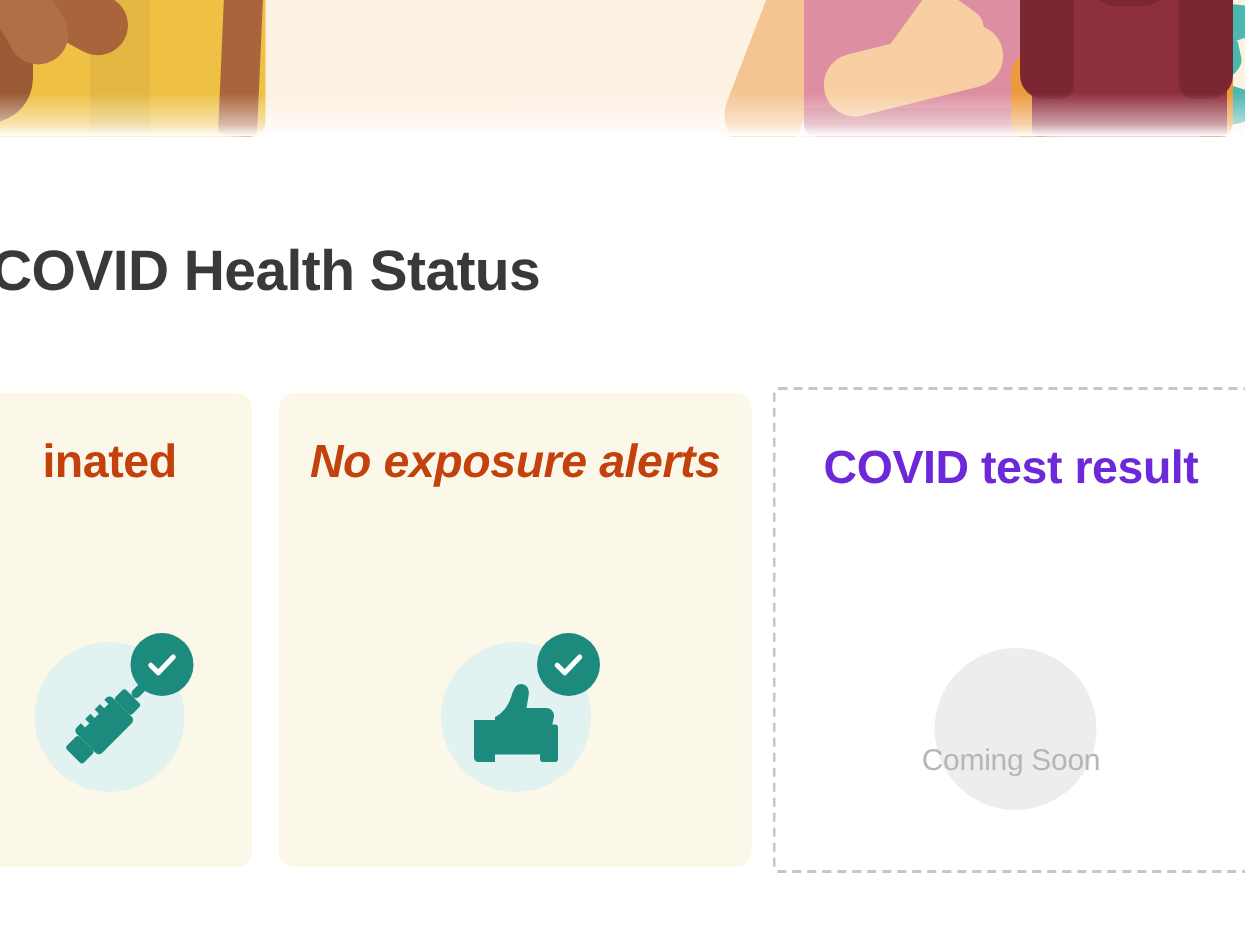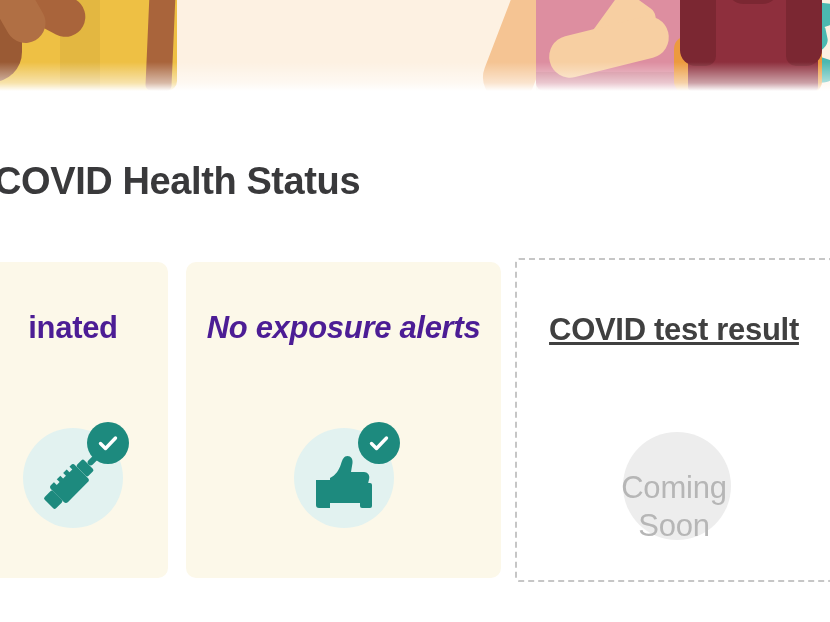--- a/index.html
+++ b/index.html
@@ -139,23 +139,23 @@
   .status-card{
     position:absolute; top:0; height:316px;
     border-radius:10px;
     background:#fcf8e9;
     display:flex; flex-direction:column; align-items:center;
   }
   #card-vaccinated{ left:0px;   width:190px; }
   #card-exposure  { left:208px; width:315px;font-style:italic; }
 
   .card-label{
-    margin-top:48px;
+    margin-top:28px;
     text-align:center;
-    font-size:31px; font-weight:bold; color:#4c1d95;
+    font-size:31px; font-weight:bold; color:#c2410c;
     line-height:1.19; letter-spacing:-0.3px;
     padding:0 14px;
   }
 
   .icon-wrap{
     position:relative;
     margin-top:auto; margin-bottom:50px;
     width:100px; height:100px;
   }
   .icon-disc{
@@ -173,36 +173,36 @@
 
   
   #card-test-result{
     position:absolute; left:537px; top:-4px;
     width:318px; height:324px;
     border:2px dashed #c6c6c6;
     border-radius:4px;
     background:#ffffff;
     display:flex; flex-direction:column; align-items:center;
   }
-  #card-test-result .card-label{ margin-top:52px; color:#404040;text-decoration:underline; }
+  #card-test-result .card-label{ margin-top:34px; color:#6d28d9; }
   .coming-soon-wrap{
     position:relative;
     margin-top:auto; margin-bottom:34px;
     width:150px; height:118px;
     display:flex; align-items:center; justify-content:center;
   }
   .coming-soon-disc{
     position:absolute; left:24px; top:4px;
     width:108px; height:108px; border-radius:50%;
     background:#ededed;
   }
   .coming-soon-text{
     position:relative;
     text-align:center; line-height:1.24;
-    font-size:31px; color:#b6b6b6; letter-spacing:-0.2px;margin-top:40px;
+    font-size:20px; color:#b6b6b6; letter-spacing:-0.2px;margin-top:40px;
   }
 </style>
 </head>
 <body>
 
 <div id="hero-banner">
   <div class="figure fig-left-body"></div>
   <div class="figure fig-left-shadow"></div>
   <div class="figure fig-left-arm-outer"></div>
   <div class="figure fig-left-arm-lower"></div>

